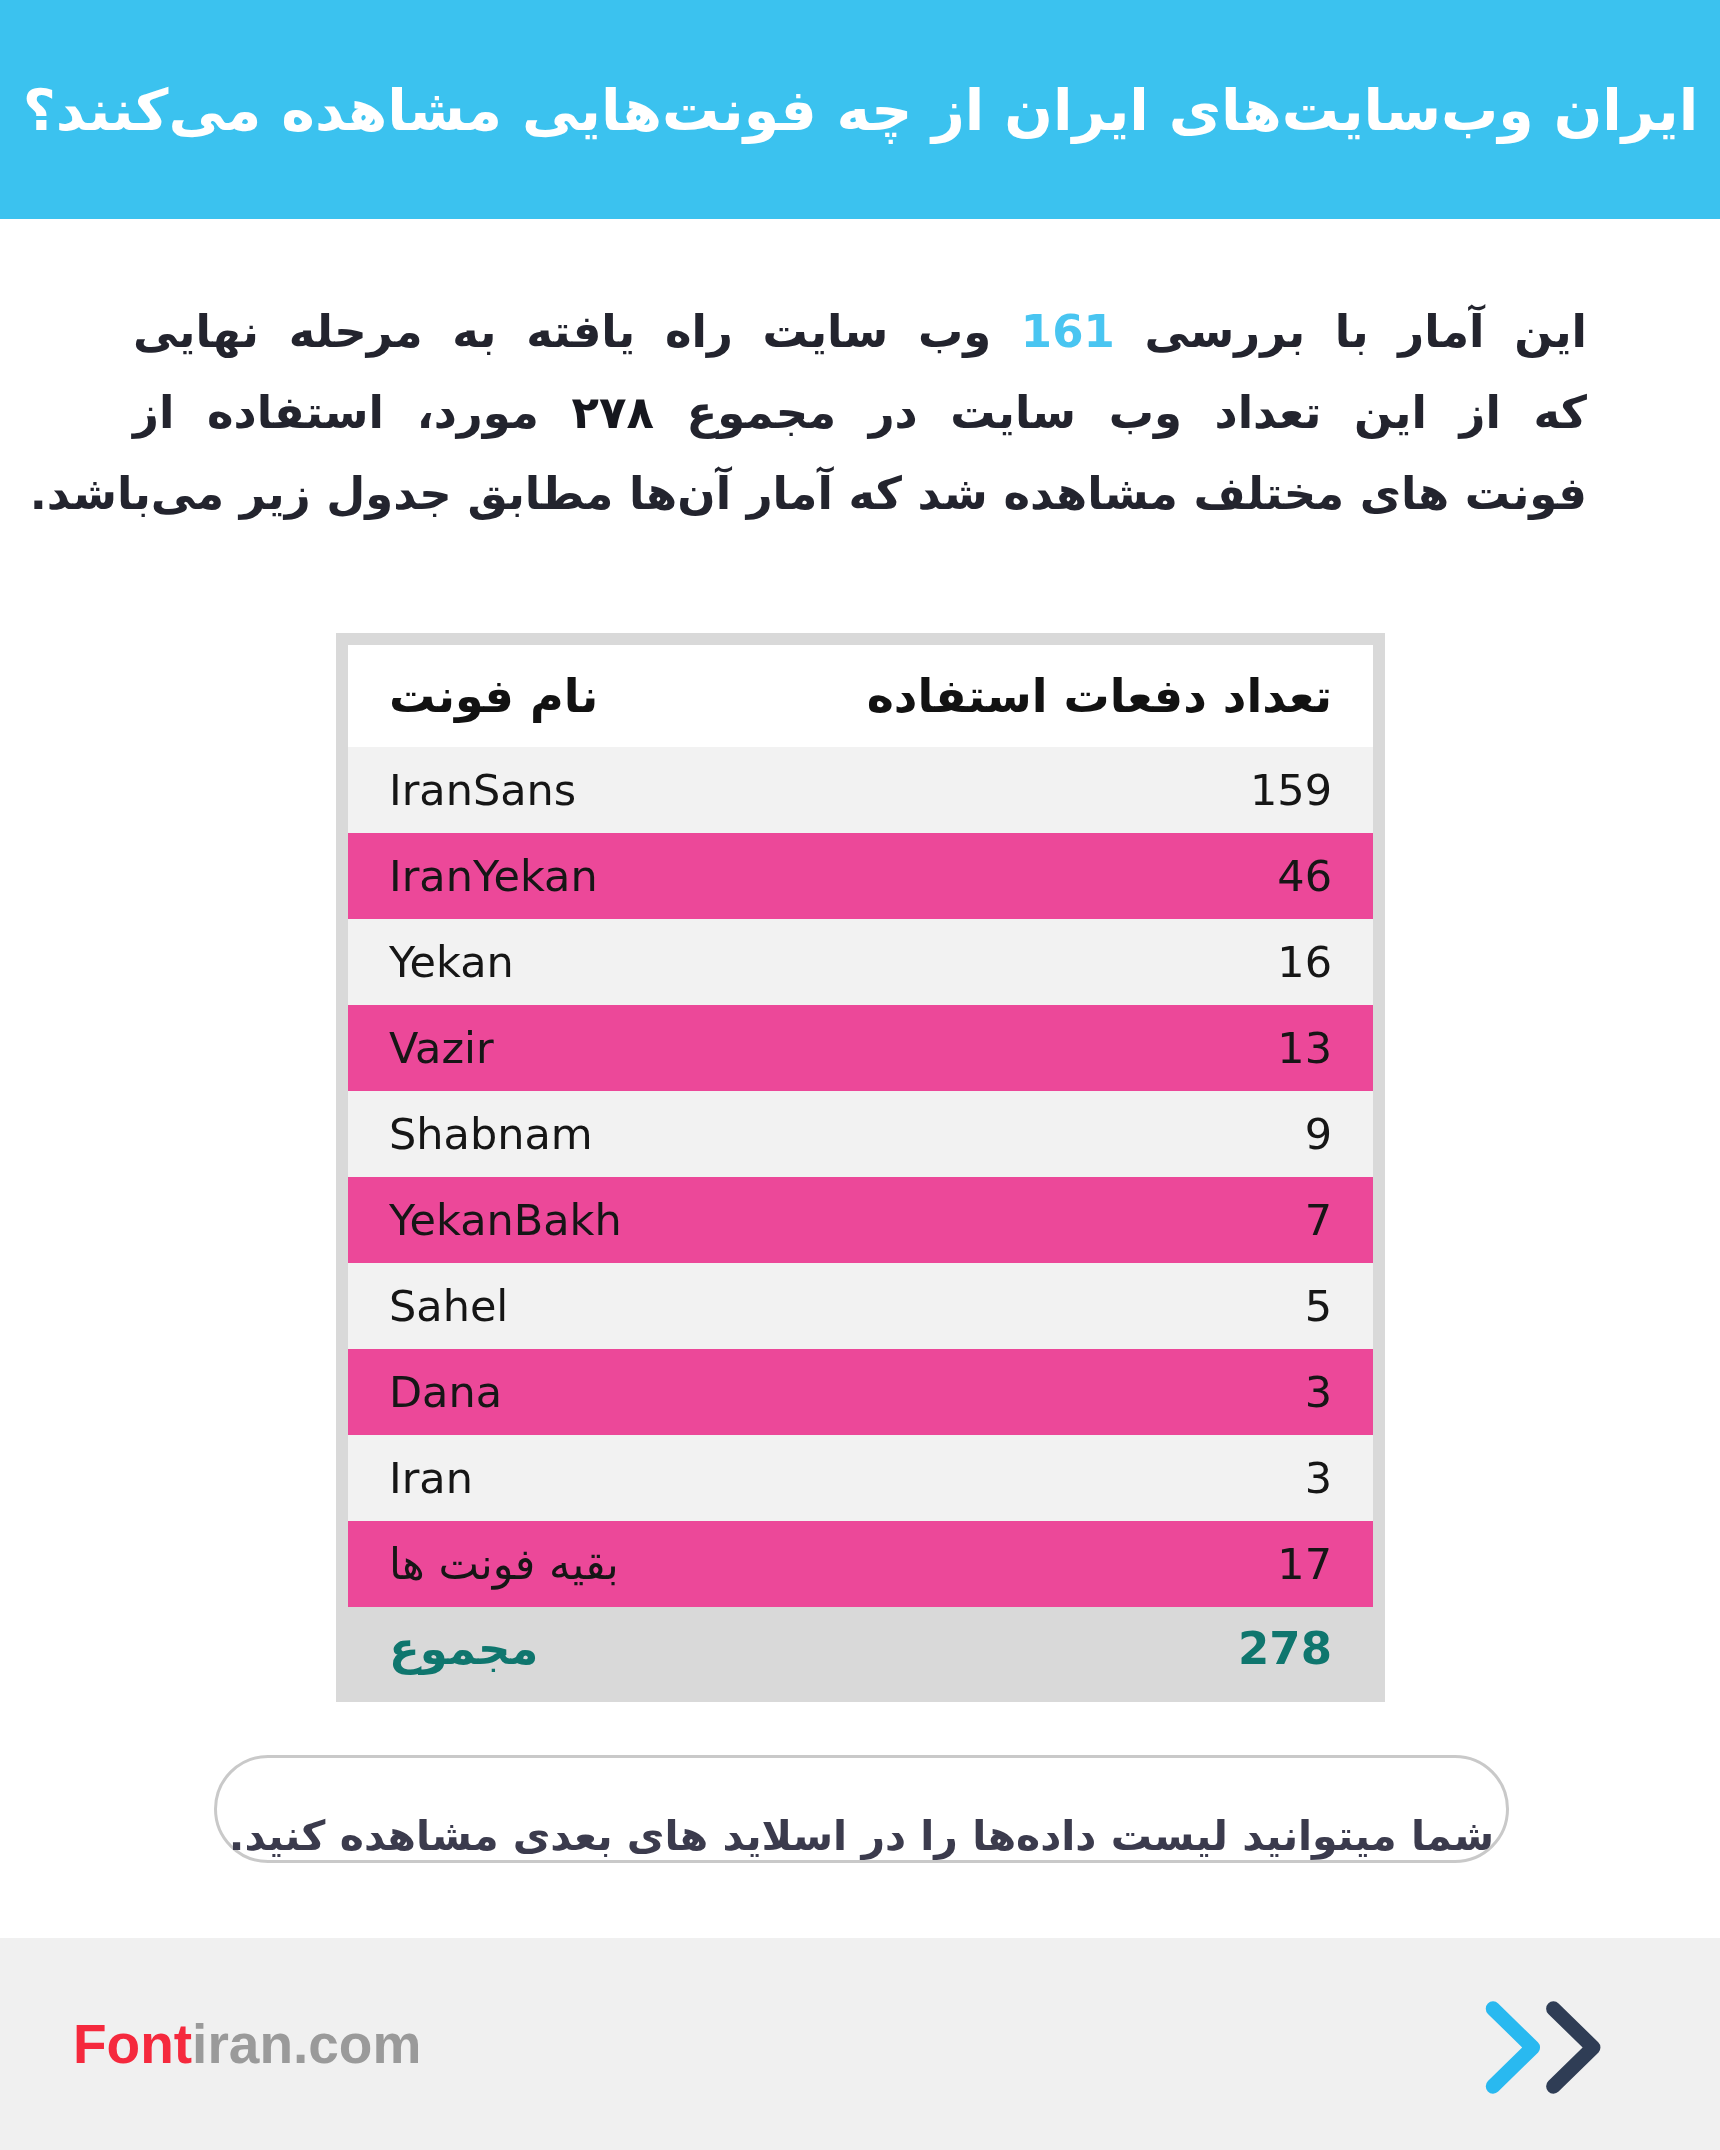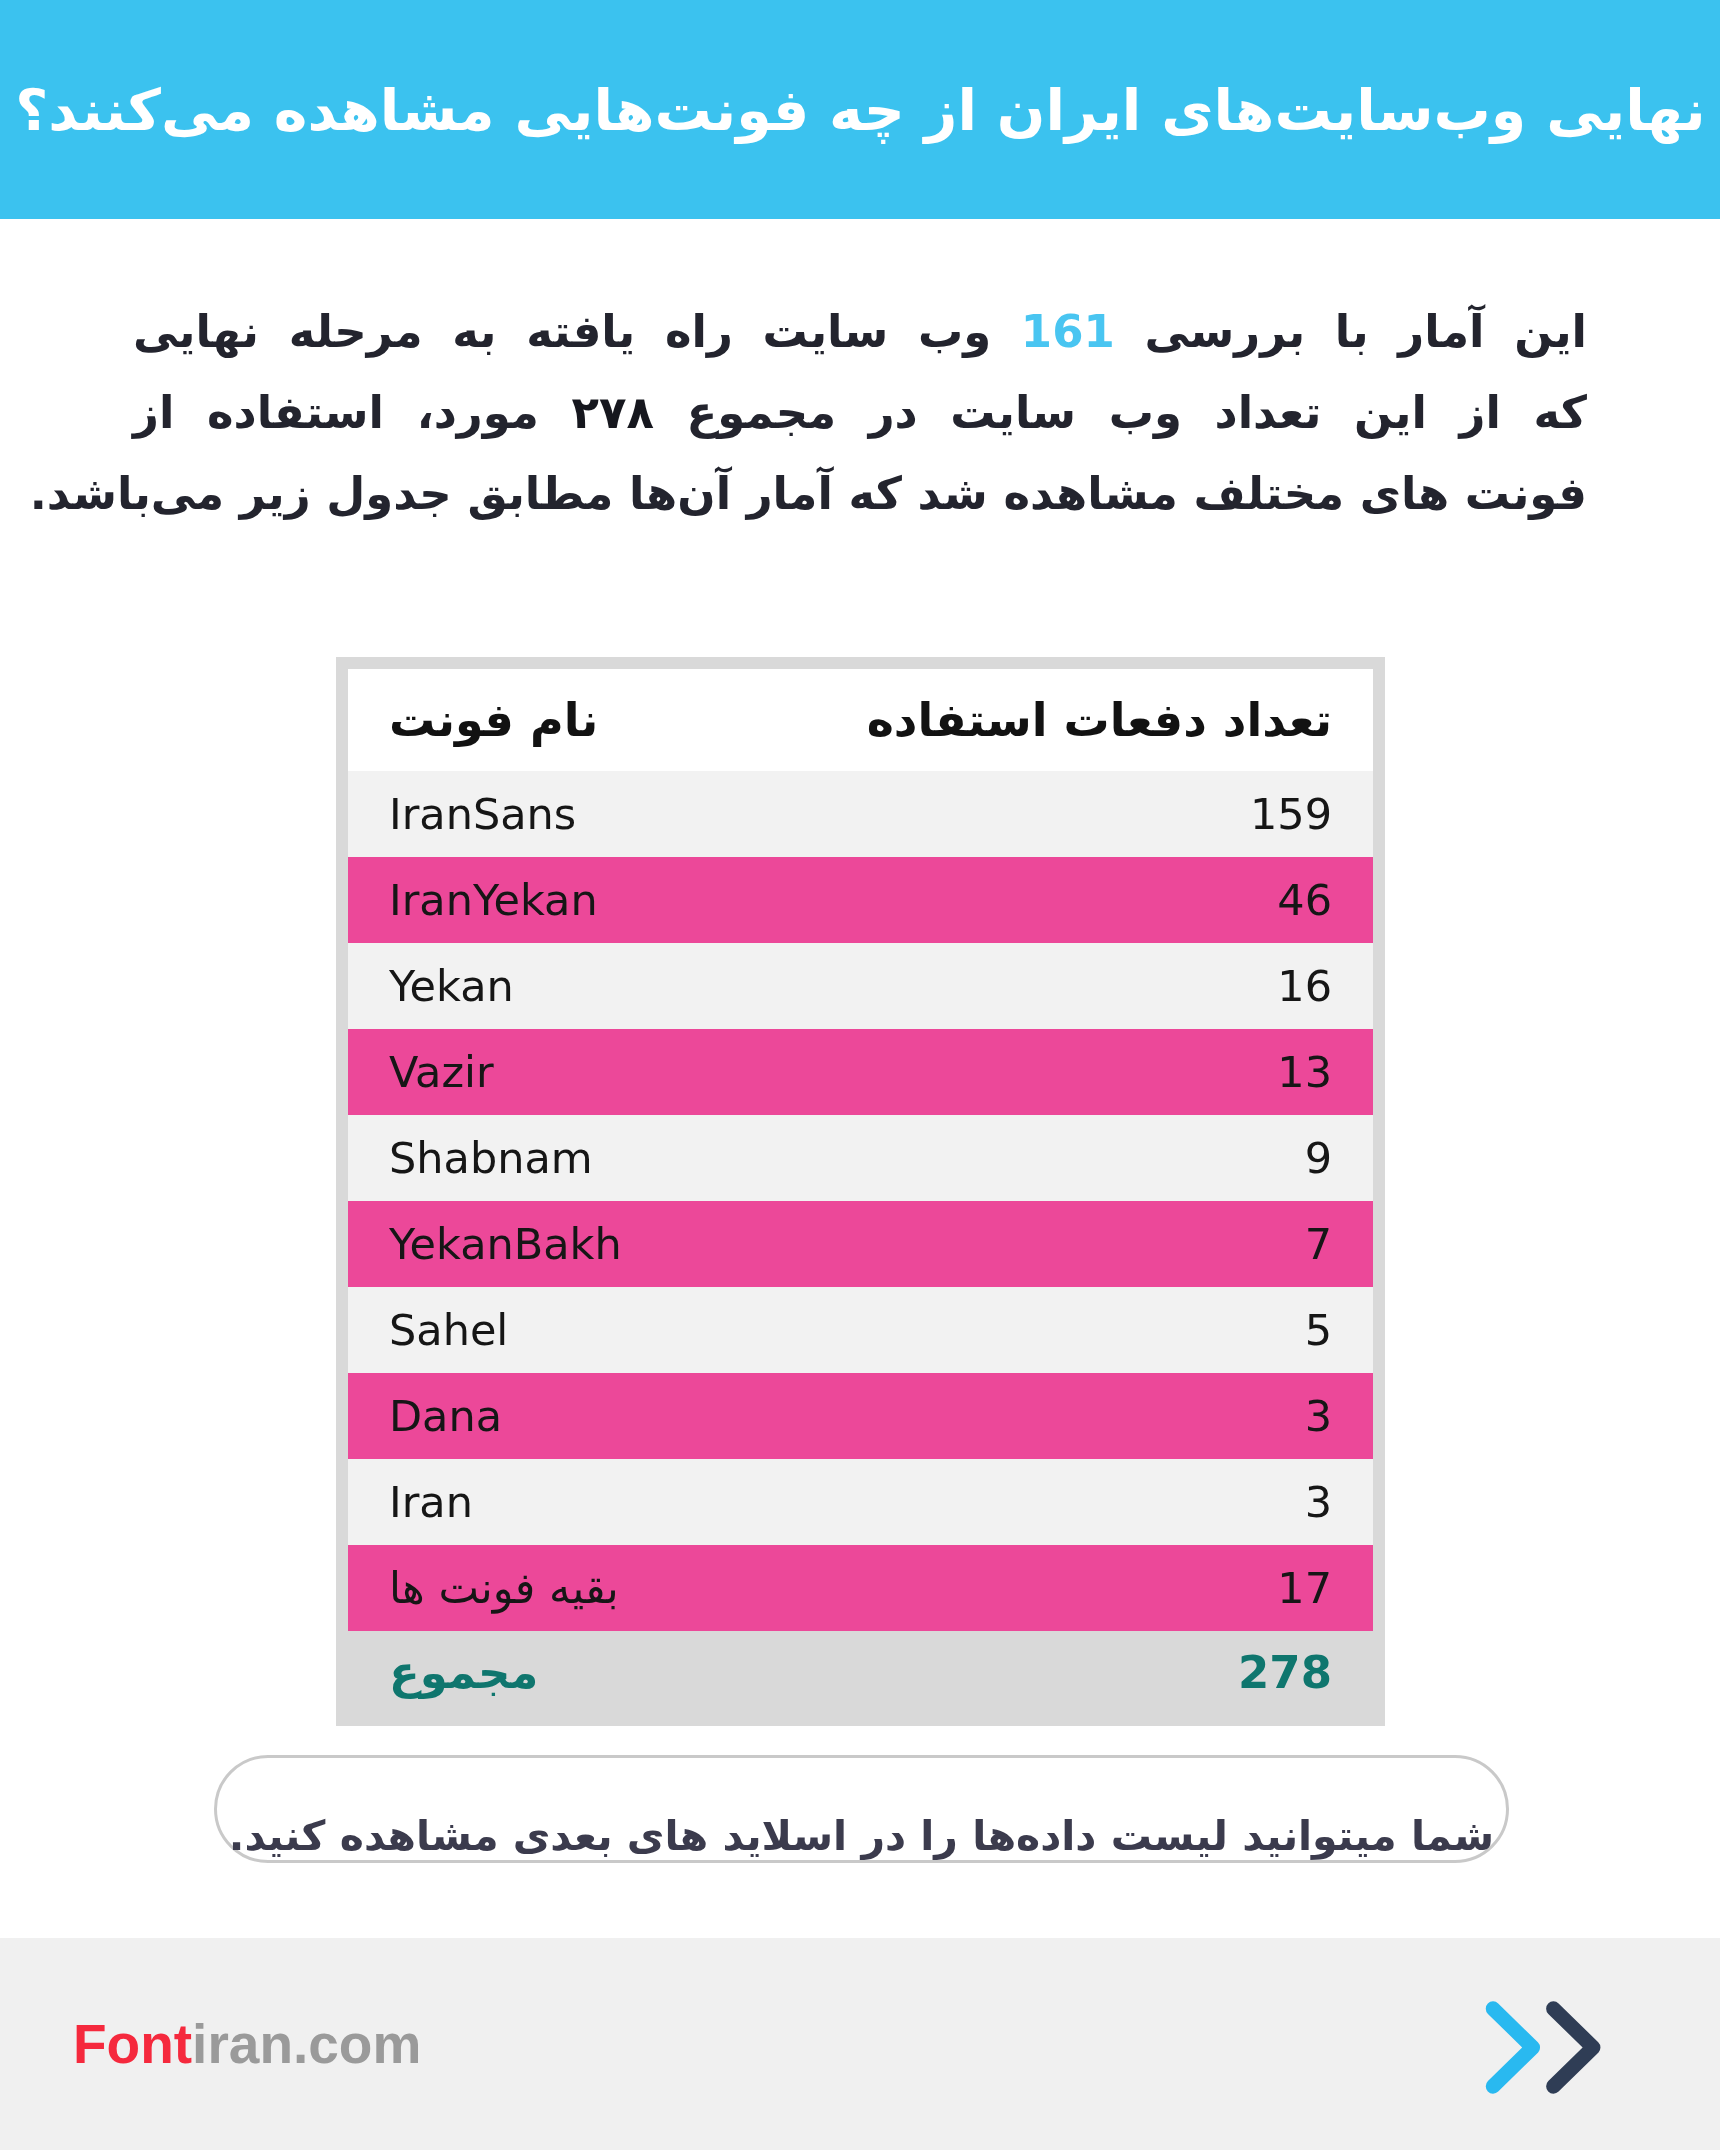--- a/index.html
+++ b/index.html
@@ -25,21 +25,21 @@
     direction:rtl; color:#23242E; font-size:45px; font-weight:600;
   }
   .intro .line { height:81px; line-height:81px; text-align:justify; text-align-last:justify; white-space:nowrap; }
   .intro .line.last { text-align:right; text-align-last:right; }
   .num-blue { color:#49C5F1; font-weight:bold; }
   .num-bold { color:#16171E; font-weight:bold; }
 
   
   .font-table {
     position:absolute; left:336px; top:633px; width:1049px;
-    background:#D9D9D9; padding:12px; box-sizing:border-box;margin-top:24px;
+    background:#D9D9D9; padding:12px; box-sizing:border-box;
   }
   .trow {
     display:flex; justify-content:space-between; align-items:center;
     padding:0 41px; box-sizing:border-box;
   }
   .trow .cell-name  { direction:rtl; }
   .trow .cell-count { direction:rtl; text-align:right; }
   .thead {
     background:#ffffff; height:102px; font-size:46px; font-weight:bold; color:#121212;
   }
@@ -72,21 +72,21 @@
   .brand-font   { color:#F5293D; }
   .brand-domain { color:#9A9A9A; }
   .next-chevrons { position:absolute; right:102px; top:62px; width:138px; height:95px; }
 </style>
 </head>
 <body>
 
 <div class="page">
 
   <div class="header-band">
-    <div class="header-title"><span>نهایی</span> <span class="heavy">وب‌سایت‌های ایران</span> <span>از چه</span> <span class="heavy">فونت‌هایی</span> <span>مشاهده می‌کنند؟</span></div>
+    <div class="header-title"><span>ایران</span> <span class="heavy">وب‌سایت‌های ایران</span> <span>از چه</span> <span class="heavy">فونت‌هایی</span> <span>مشاهده می‌کنند؟</span></div>
   </div>
 
   <div class="intro">
     <div class="line"><span>این آمار با بررسی</span> <span class="num-blue">161</span> <span>وب سایت راه یافته به مرحله نهایی</span></div>
     <div class="line"><span>که از این تعداد وب سایت در مجموع</span> <span class="num-bold">۲۷۸</span> <span>مورد، استفاده از</span></div>
     <div class="line last"><span>فونت های مختلف مشاهده شد که آمار آن‌ها مطابق جدول زیر می‌باشد.</span></div>
   </div>
 
   <div class="font-table">
     <div class="trow thead">

